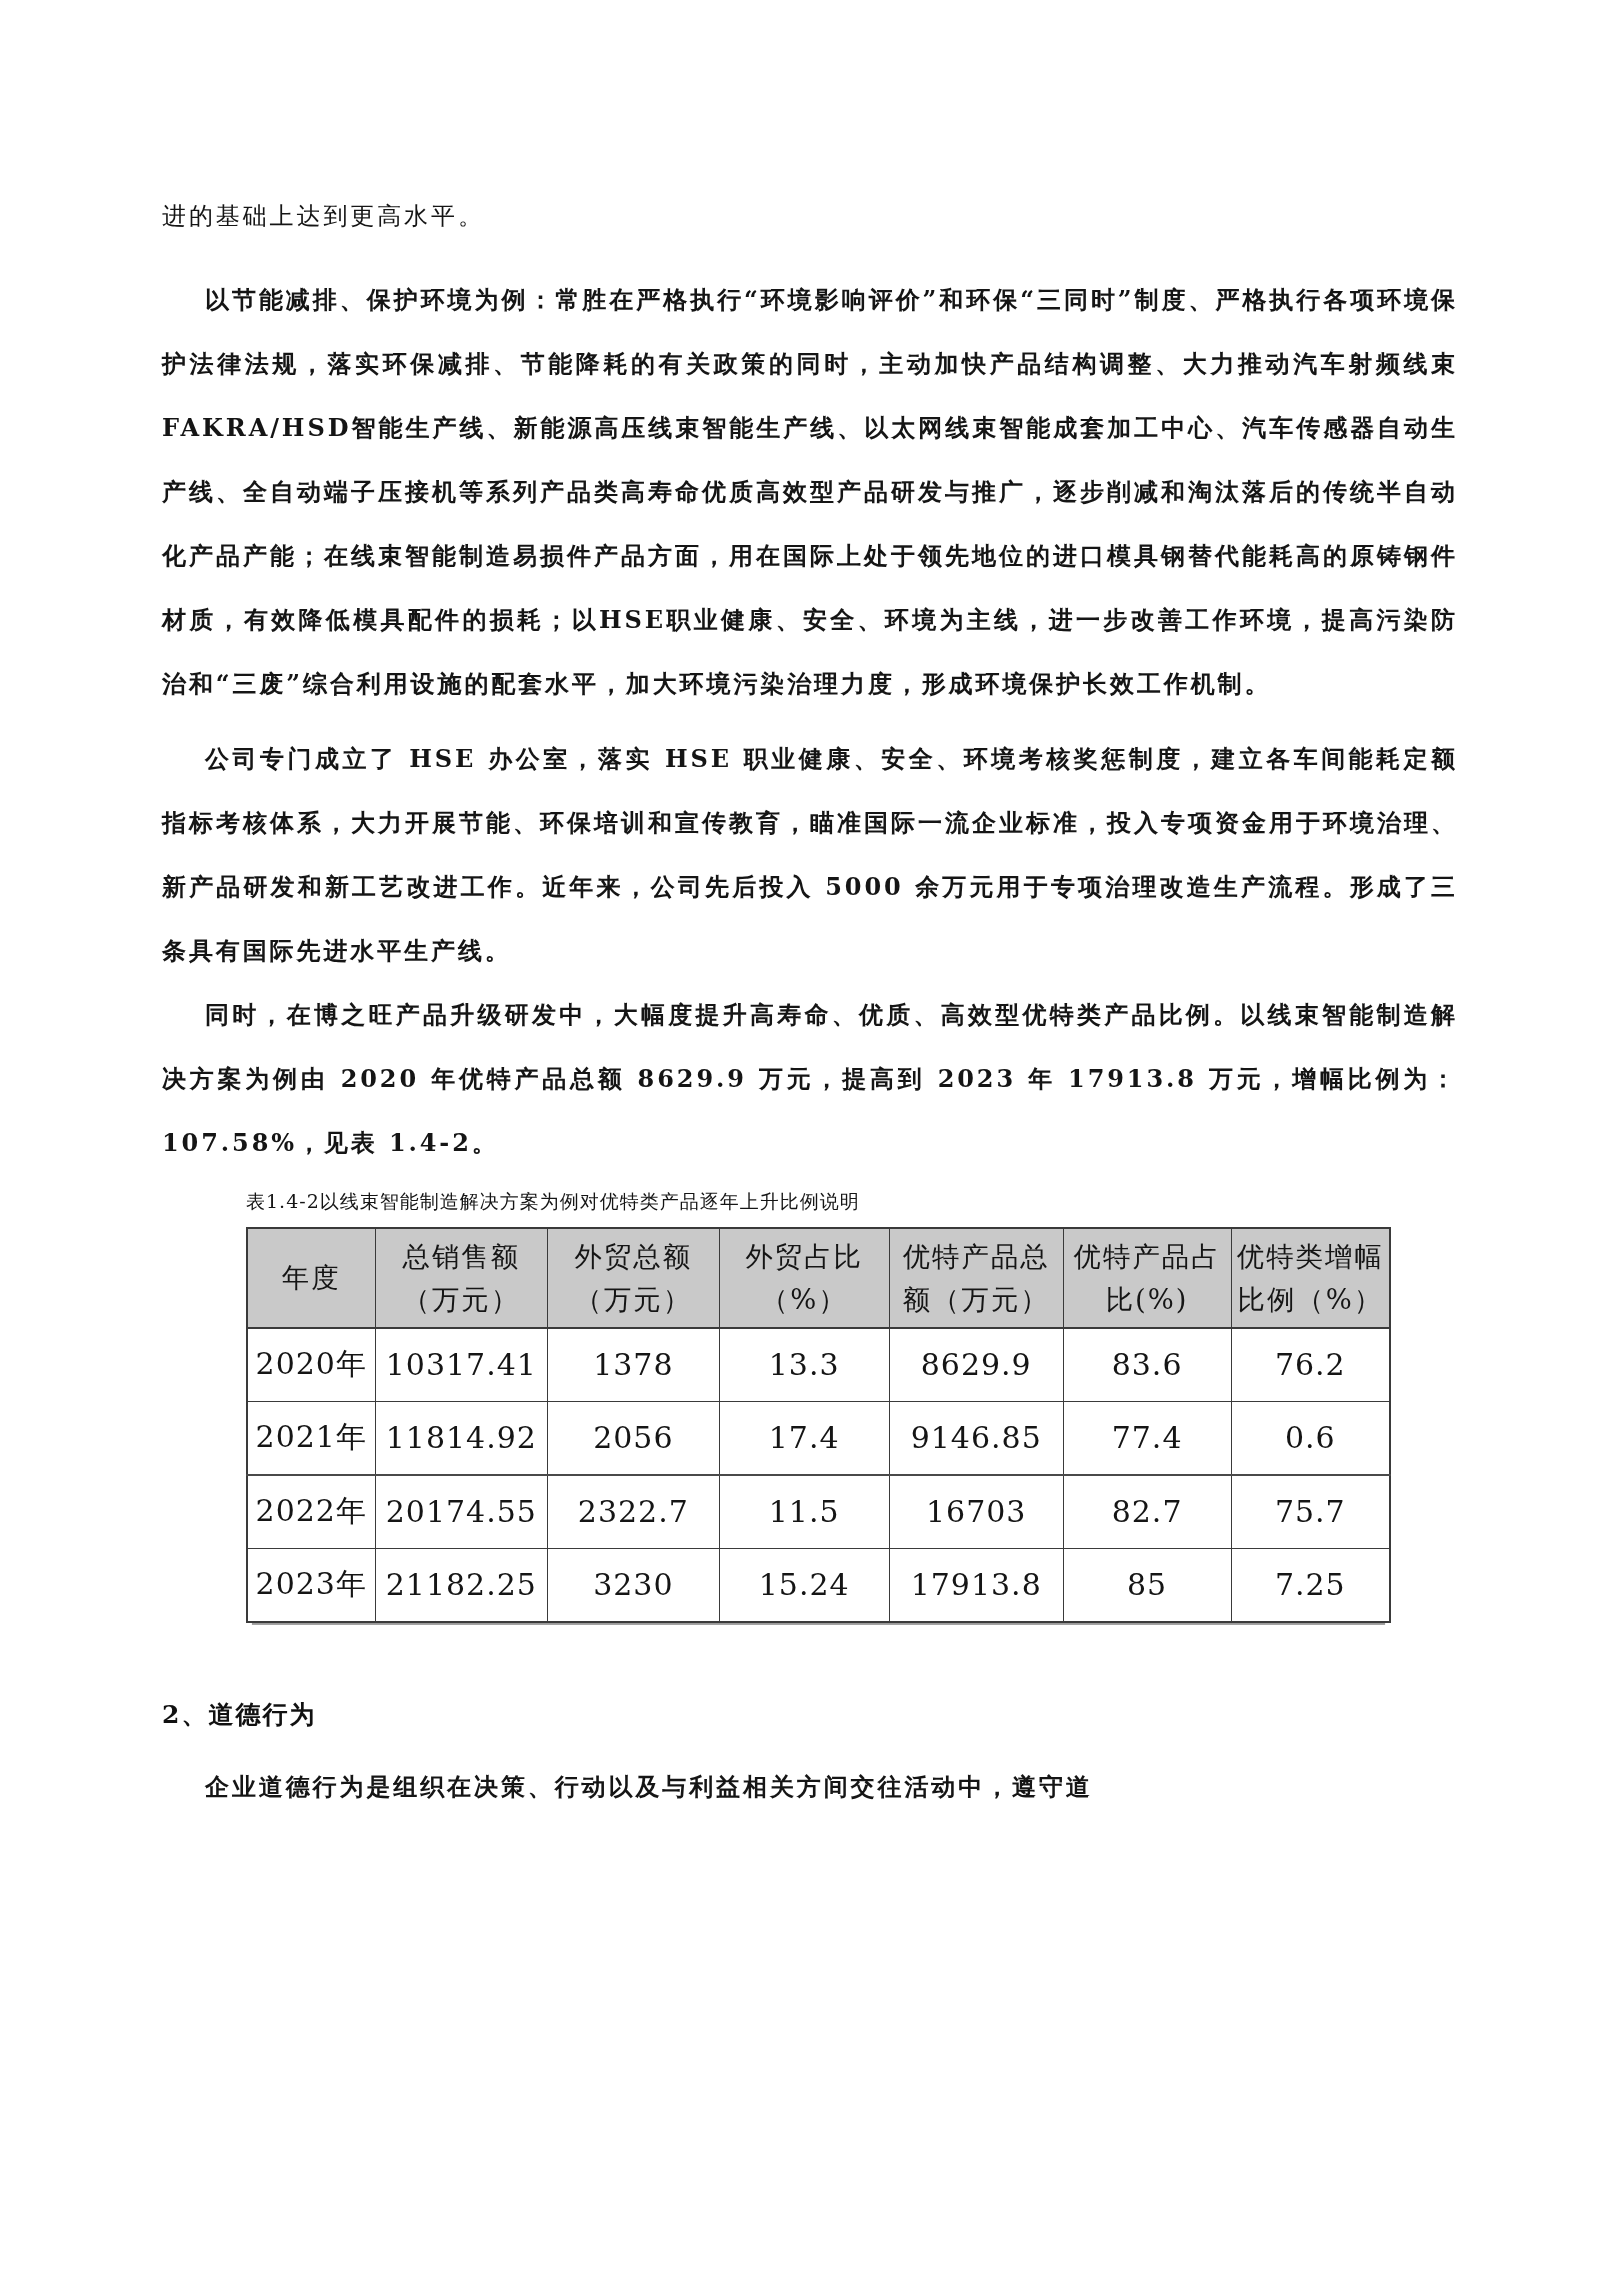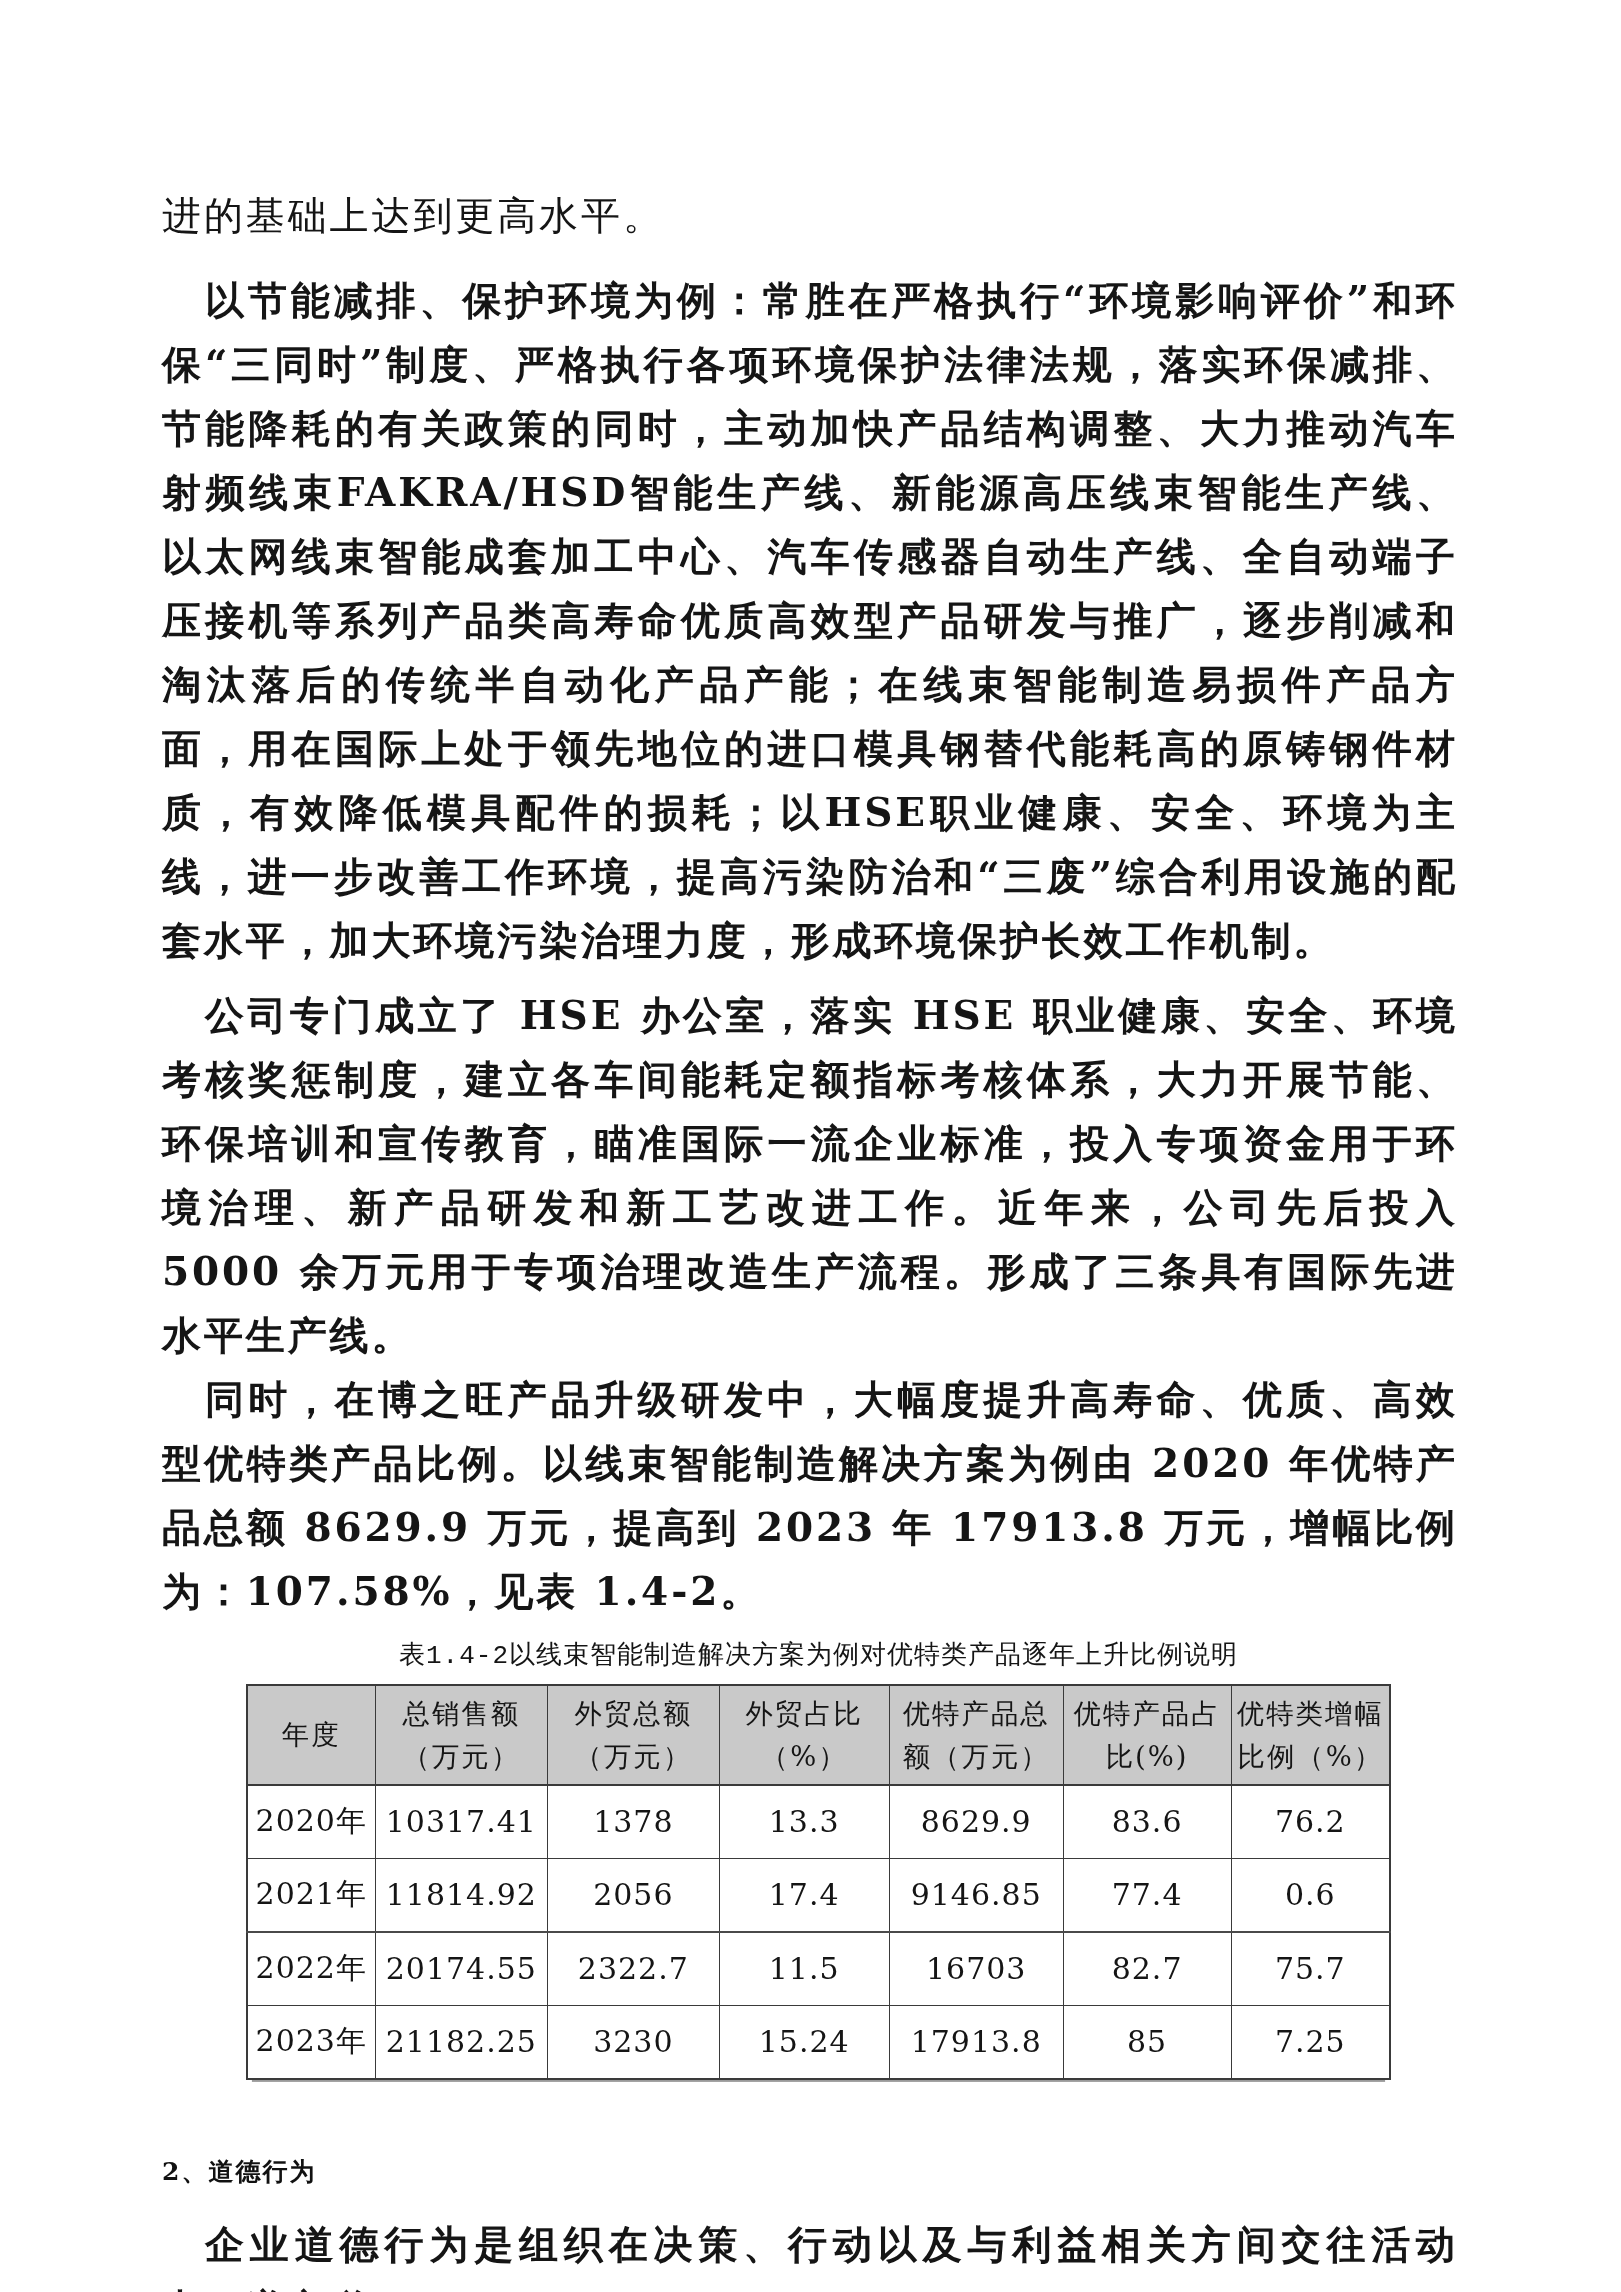--- a/index.html
+++ b/index.html
@@ -13,39 +13,38 @@
     height: 2293px;
     background: #ffffff;
     font-family: "DejaVu Serif", "Liberation Serif", serif;
     color: #151515;
     overflow: hidden;
     box-sizing: border-box;
     padding: 184px 163px 0 162px;
   }
   p.body-text {
     margin: 0;
-    font-size: 39px;
+    font-size: 24px;
     line-height: 64px;
     letter-spacing: 2.9px;
     text-align: justify;
     text-justify: inter-ideograph;
     color: #151515;
   }
   p.indent { text-indent: 43px; font-weight: bold; }
   p.after-gap-lg { margin-bottom: 19.6px; }
   p.after-gap-sm { margin-bottom: 11.8px; }
 
   .table-caption {
     margin: 13.7px 0 11.8px 84px;
     width: 1145px;
-    text-align: center;
-    font-size: 26px;
+    text-align: left;
+    font-size: 19px;
     letter-spacing: 1px;
     color: #151515;
-    font-family: Liberation Mono, monospace;
   }
   .data-table-wrap {
     margin-left: 84px;
     width: 1145px;
   }
   table.data-table {
     border-collapse: collapse;
     table-layout: fixed;
     width: 1145px;
     border: 2px solid #3a3a3a;

